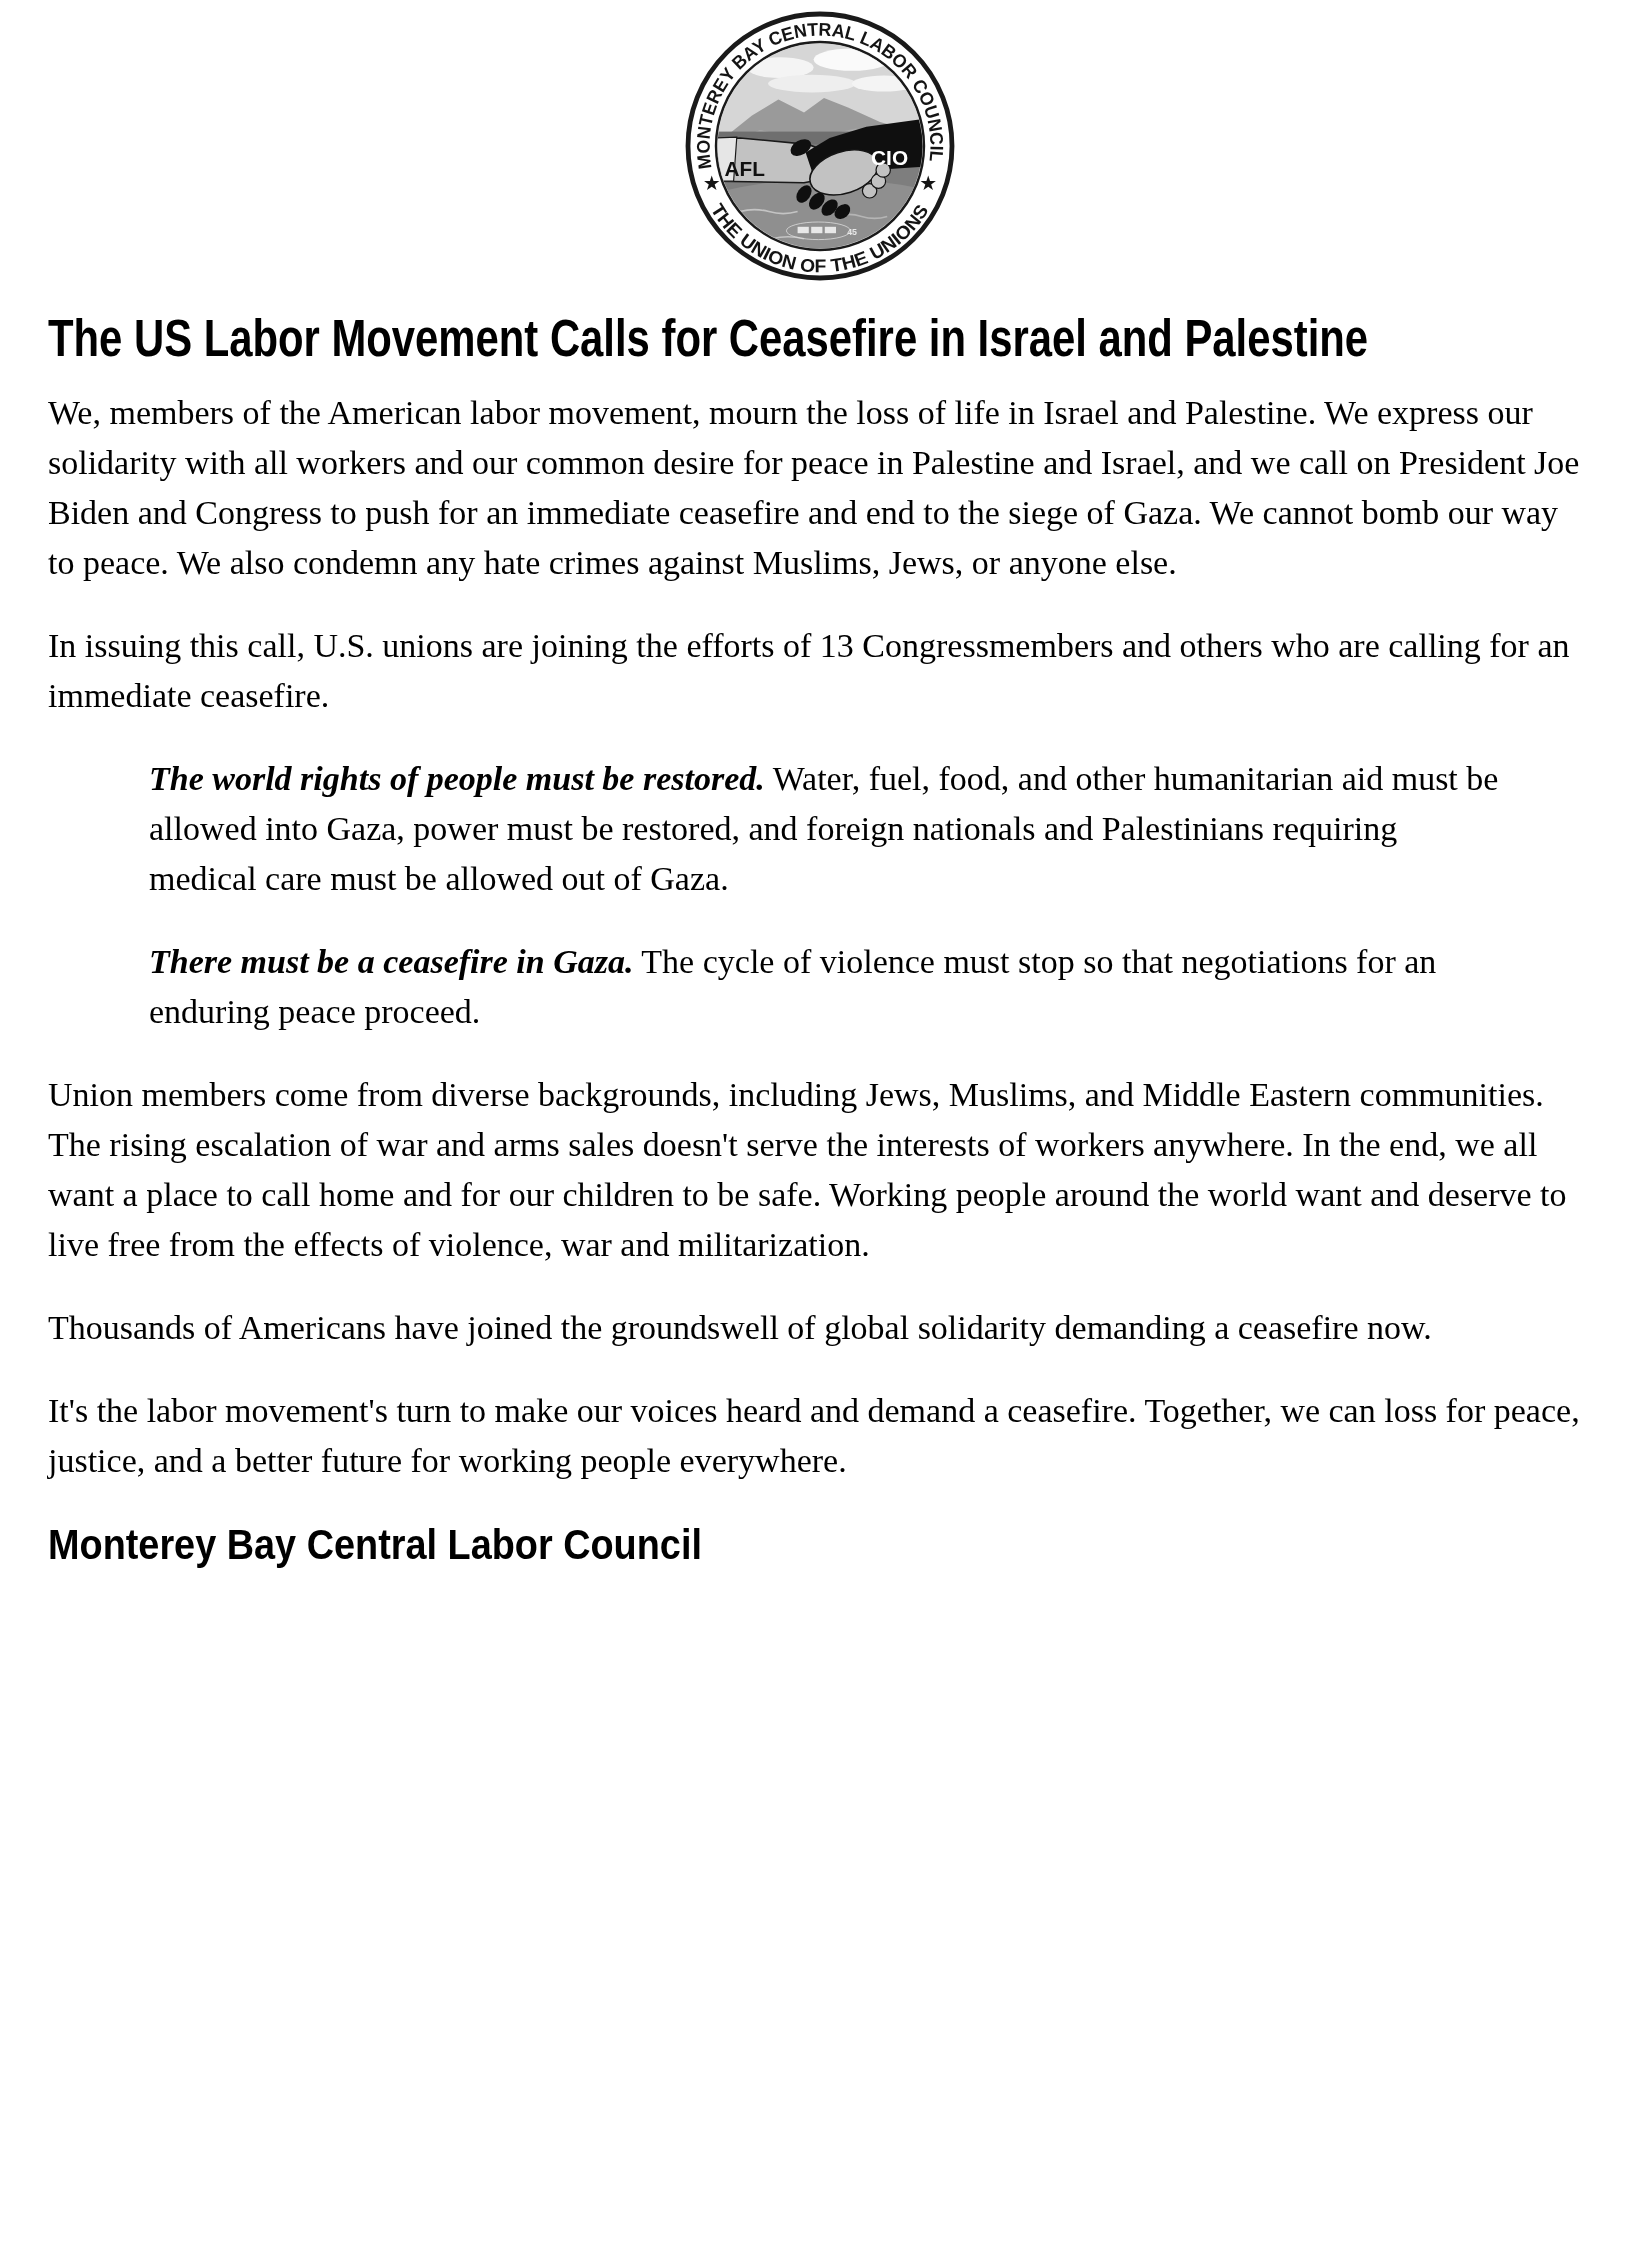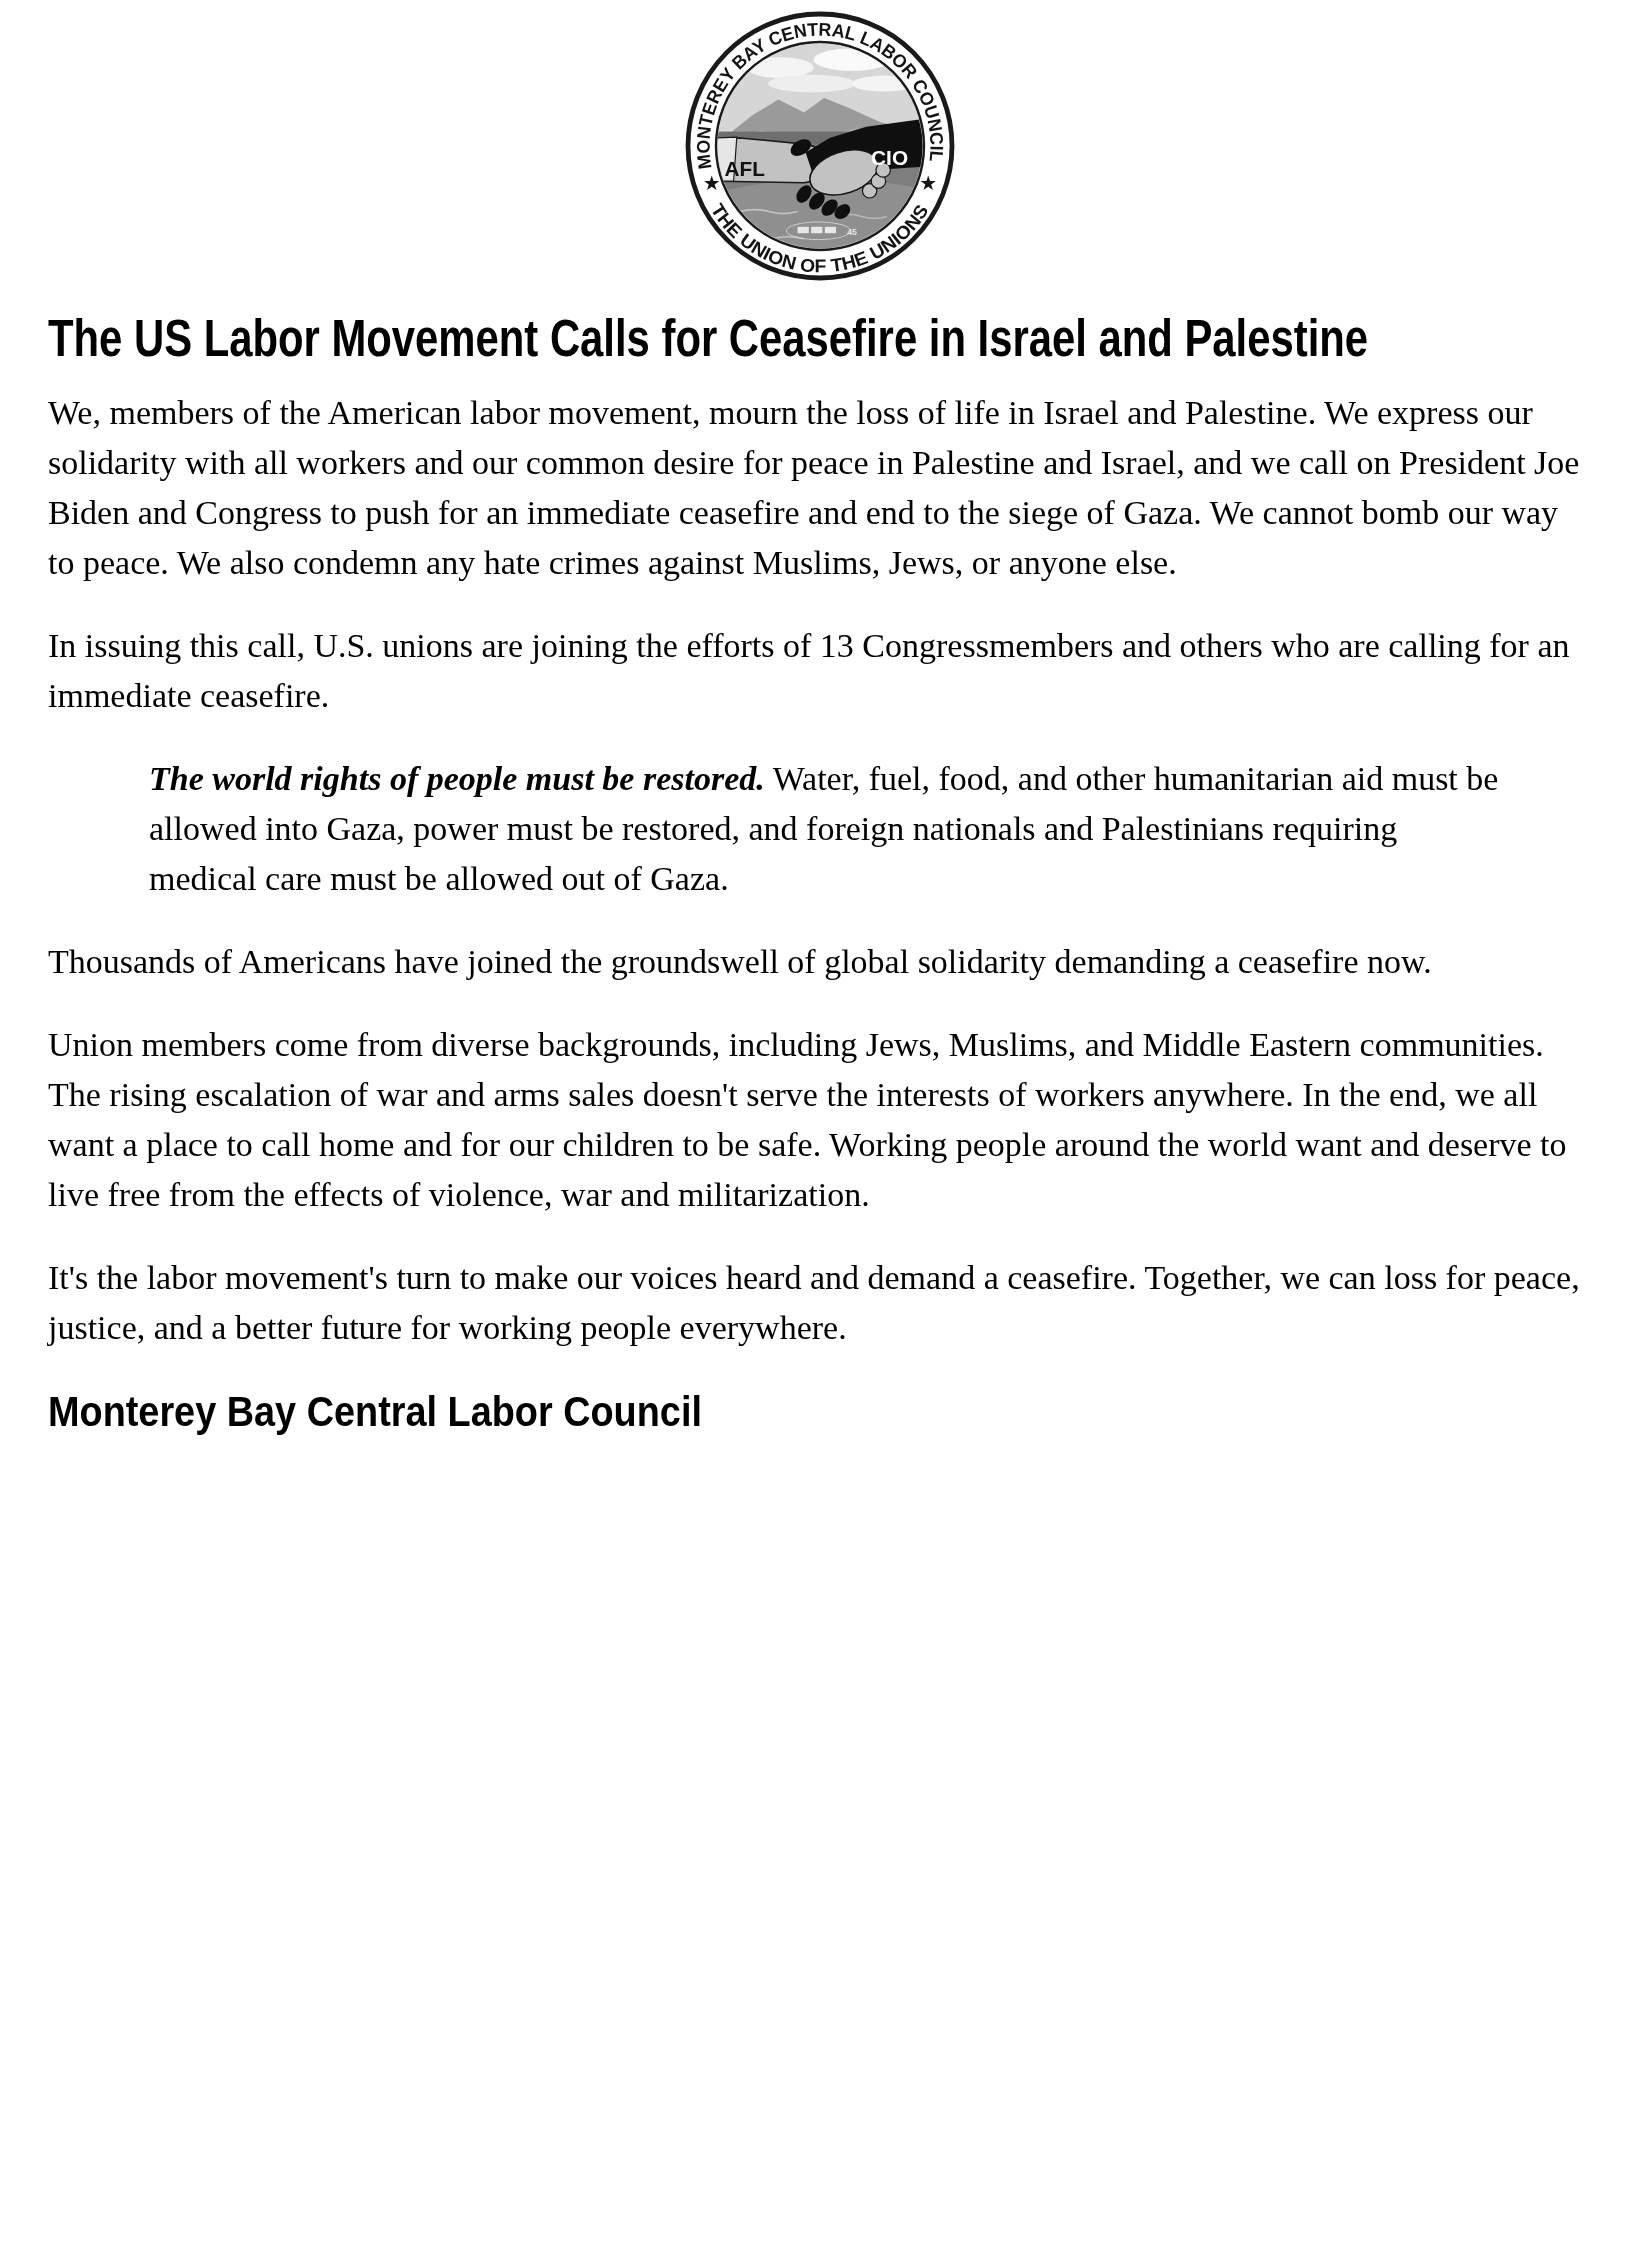--- a/index.html
+++ b/index.html
@@ -158,25 +158,27 @@
   <div class="doc">
 
     <p>We, members of the American labor movement, mourn the loss of life in Israel and Palestine. We express our solidarity with all workers and our common desire for peace in Palestine and Israel, and we call on President Joe Biden and Congress to push for an immediate ceasefire and end to the siege of Gaza. We cannot bomb our way to peace. We also condemn any hate crimes against Muslims, Jews, or anyone else.</p>
 
     <p>In issuing this call, U.S. unions are joining the efforts of 13 Congressmembers and others who are calling for an immediate ceasefire.</p>
 
     <p class="demand"><strong class="lead">The world rights of people must be restored.</strong>
       <span>Water, fuel, food, and other humanitarian aid must be allowed into Gaza, power must be restored, and foreign nationals and Palestinians requiring medical care must be allowed out of Gaza.</span></p>
 
 
+    <p class="demand"><strong class="lead">There must be a ceasefire in Gaza.</strong>
+      <span>The cycle of violence must stop so that negotiations for an enduring peace proceed.</span></p>
 
 
 
+    <p>Union members come from diverse backgrounds, including Jews, Muslims, and Middle Eastern communities. The rising escalation of war and arms sales doesn't serve the interests of workers anywhere. In the end, we all want a place to call home and for our children to be safe. Working people around the world want and deserve to live free from the effects of violence, war and militarization.</p>
+
     <p>Thousands of Americans have joined the groundswell of global solidarity demanding a ceasefire now.</p>
-
-    <p>Union members come from diverse backgrounds, including Jews, Muslims, and Middle Eastern communities. The rising escalation of war and arms sales doesn't serve the interests of workers anywhere. In the end, we all want a place to call home and for our children to be safe. Working people around the world want and deserve to live free from the effects of violence, war and militarization.</p>
 
     <p>It's the labor movement's turn to make our voices heard and demand a ceasefire. Together, we can loss for peace, justice, and a better future for working people everywhere.</p>
 
     <p class="footer">Monterey Bay Central Labor Council</p>
   </div>
 </div>
 
 
 </body></html>

